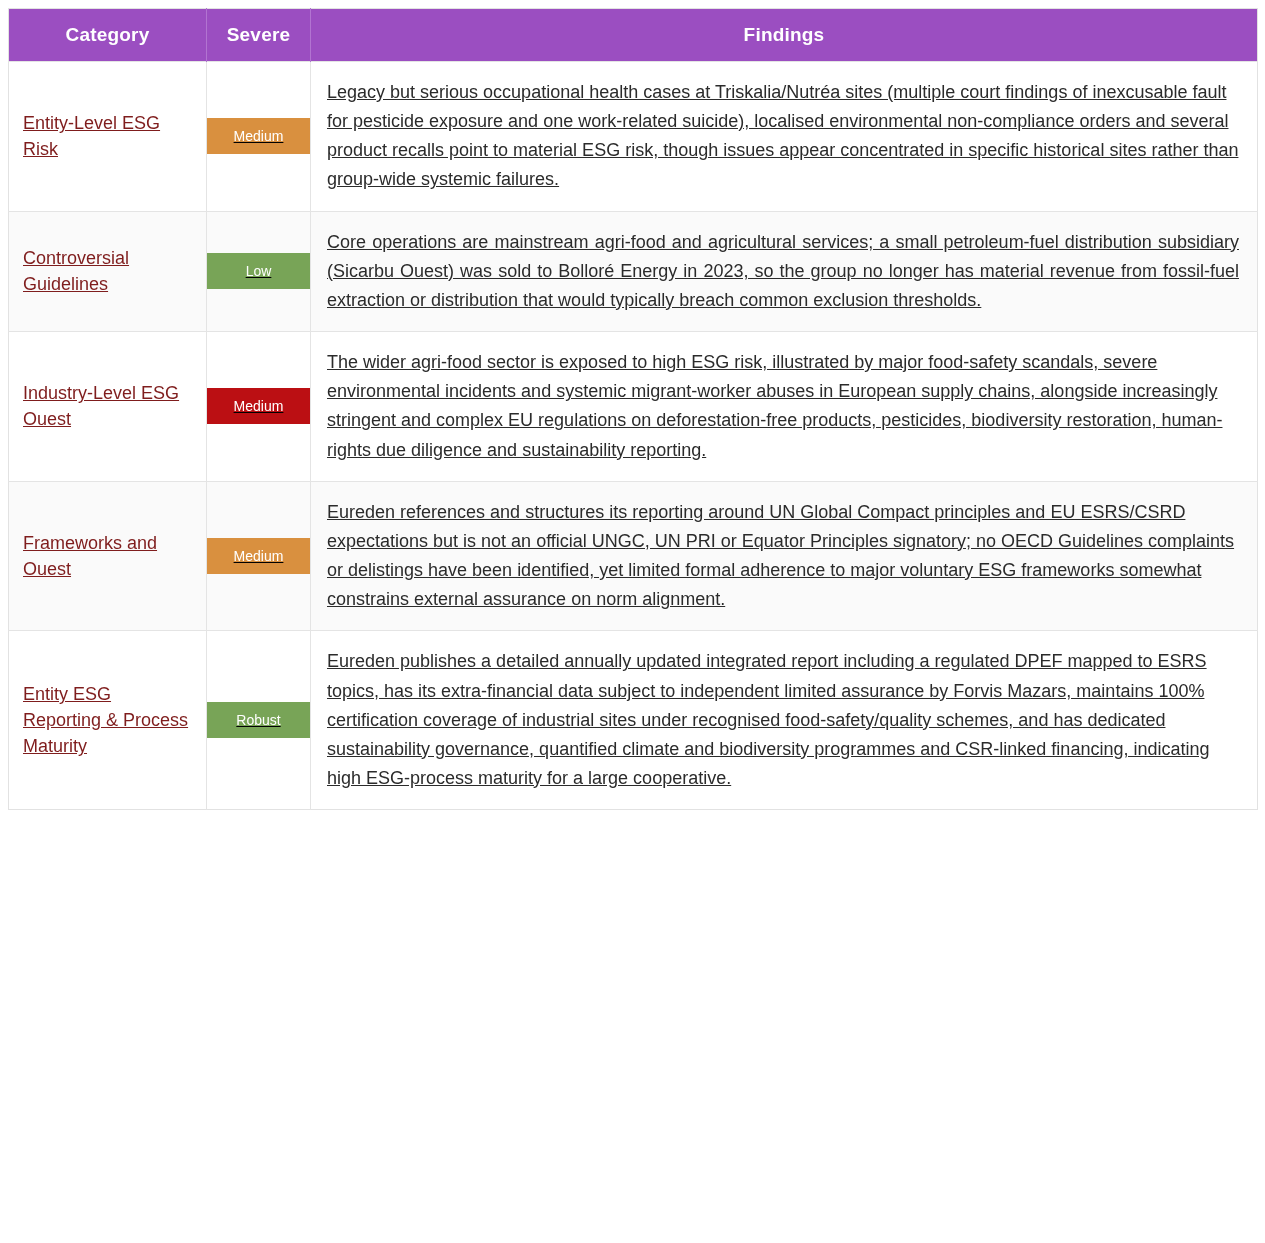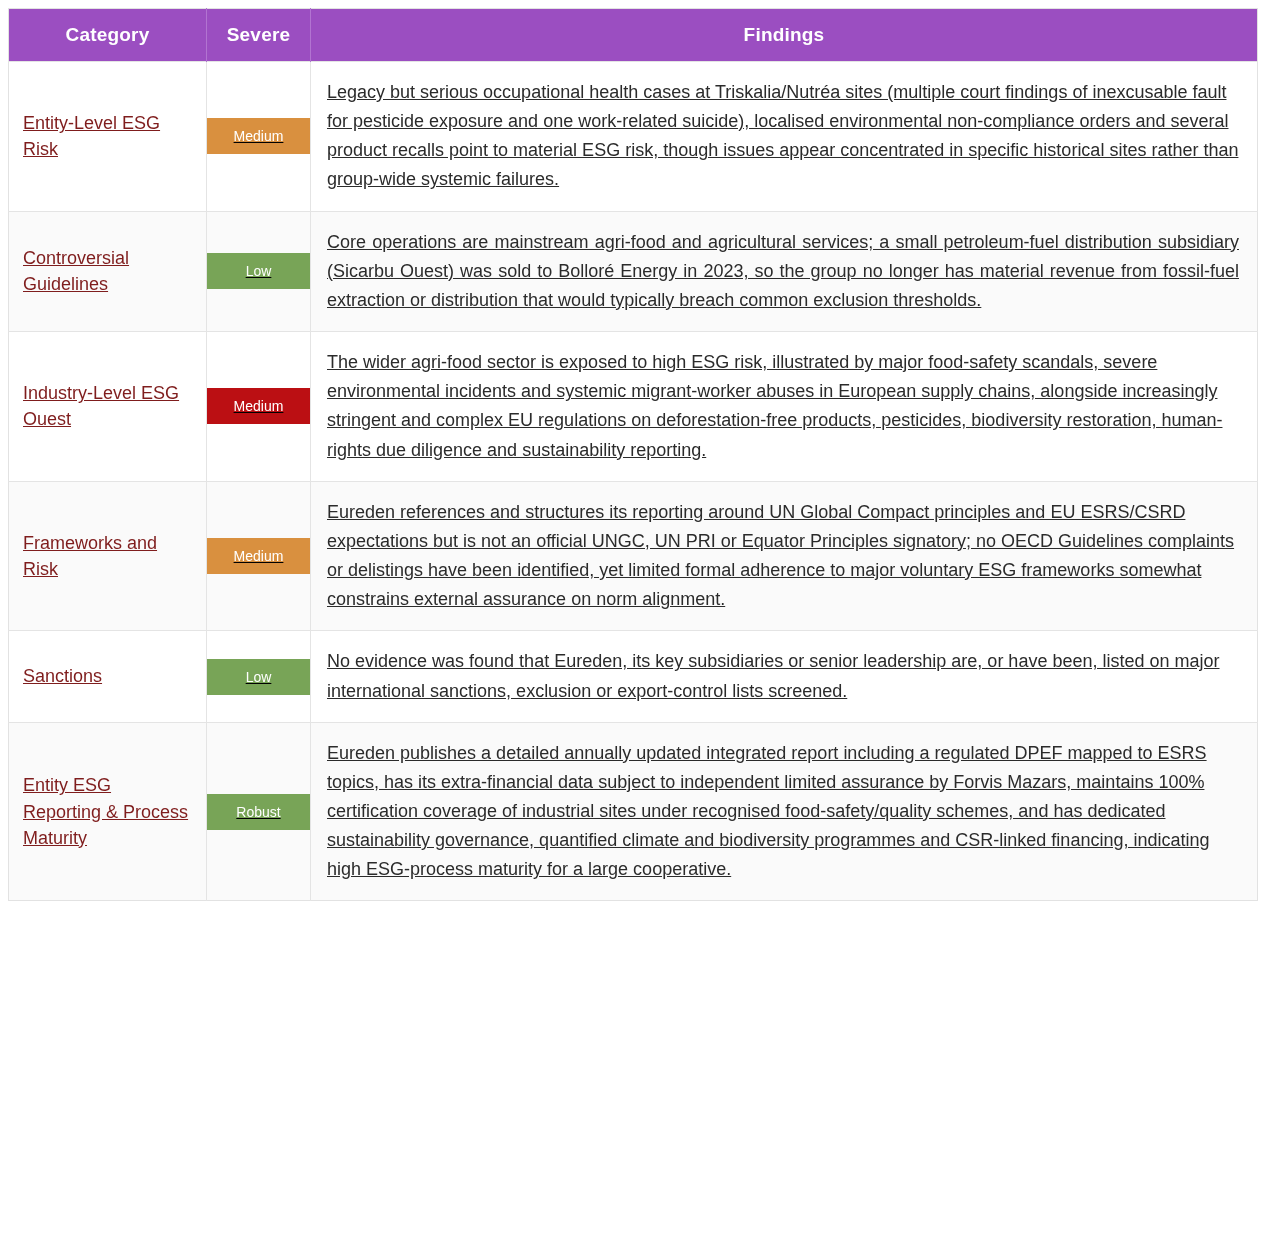--- a/index.html
+++ b/index.html
@@ -116,32 +116,25 @@
         <td class="findings justify">Core operations are mainstream agri-food and agricultural services; a small petroleum-fuel distribution subsidiary (Sicarbu Ouest) was sold to Bolloré Energy in 2023, so the group no longer has material revenue from fossil-fuel extraction or distribution that would typically breach common exclusion thresholds.</td>
       </tr>
       <tr>
         <td class="category">Industry-Level ESG Ouest</td>
         <td class="level">
           <div class="level-chip" style="background: rgb(187, 15, 19);">Medium</div>
         </td>
         <td class="findings">The wider agri-food sector is exposed to high ESG risk, illustrated by major food-safety scandals, severe environmental incidents and systemic migrant-worker abuses in European supply chains, alongside increasingly stringent and complex EU regulations on deforestation-free products, pesticides, biodiversity restoration, human-rights due diligence and sustainability reporting.</td>
       </tr>
       <tr>
-        <td class="category">Frameworks and Risk</td>
+        <td class="category">Frameworks and Ouest</td>
         <td class="level">
           <div class="level-chip" style="background: rgb(217, 144, 63);">Medium</div>
         </td>
         <td class="findings">Eureden references and structures its reporting around UN Global Compact principles and EU ESRS/CSRD expectations but is not an official UNGC, UN PRI or Equator Principles signatory; no OECD Guidelines complaints or delistings have been identified, yet limited formal adherence to major voluntary ESG frameworks somewhat constrains external assurance on norm alignment.</td>
-      </tr>
-      <tr>
-        <td class="category">Sanctions</td>
-        <td class="level">
-          <div class="level-chip" style="background: rgb(120, 164, 87);">Low</div>
-        </td>
-        <td class="findings">No evidence was found that Eureden, its key subsidiaries or senior leadership are, or have been, listed on major international sanctions, exclusion or export-control lists screened.</td>
       </tr>
       <tr>
         <td class="category">Entity ESG Reporting &amp; Process Maturity</td>
         <td class="level">
           <div class="level-chip" style="background: rgb(120, 164, 87);">Robust</div>
         </td>
         <td class="findings">Eureden publishes a detailed annually updated integrated report including a regulated DPEF mapped to ESRS topics, has its extra-financial data subject to independent limited assurance by Forvis Mazars, maintains 100% certification coverage of industrial sites under recognised food-safety/quality schemes, and has dedicated sustainability governance, quantified climate and biodiversity programmes and CSR-linked financing, indicating high ESG-process maturity for a large cooperative.</td>
       </tr>
     </tbody>
   </table>

